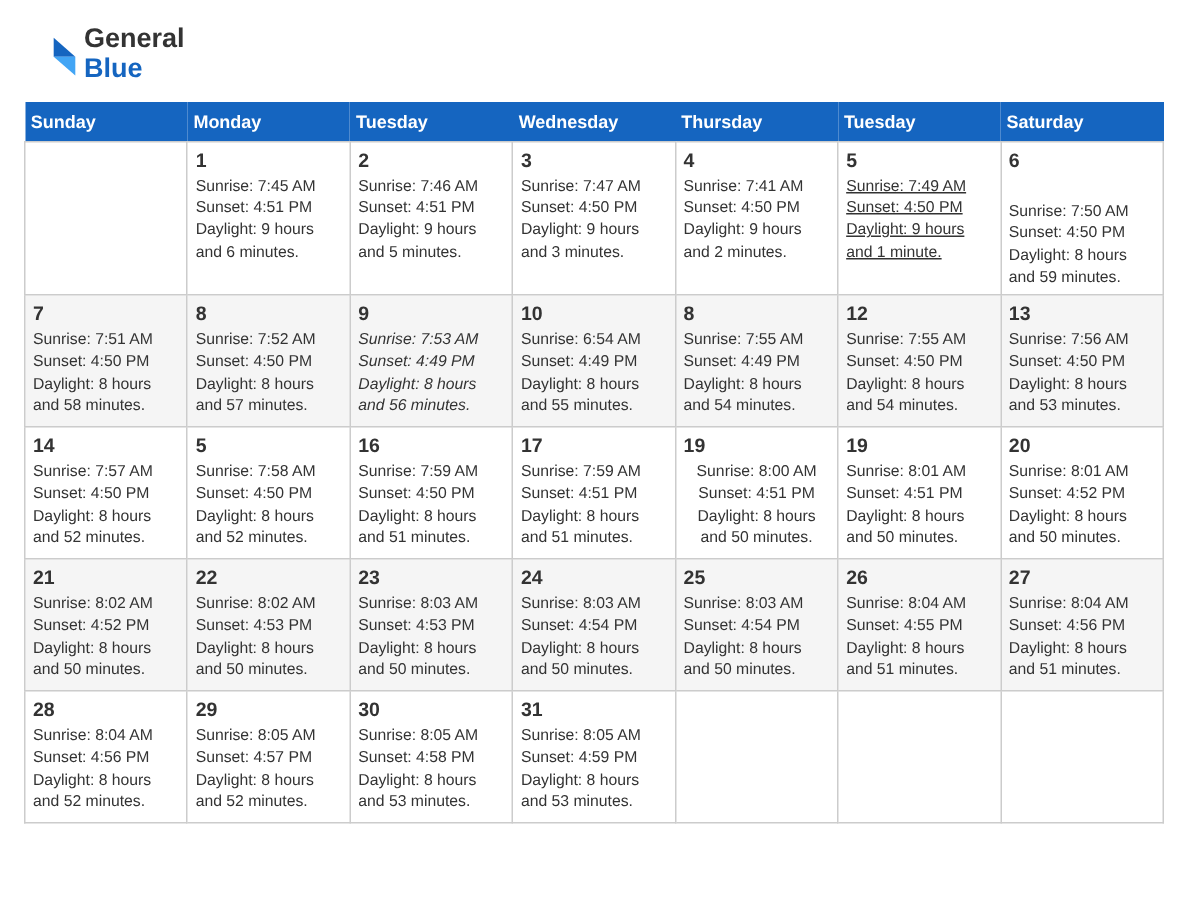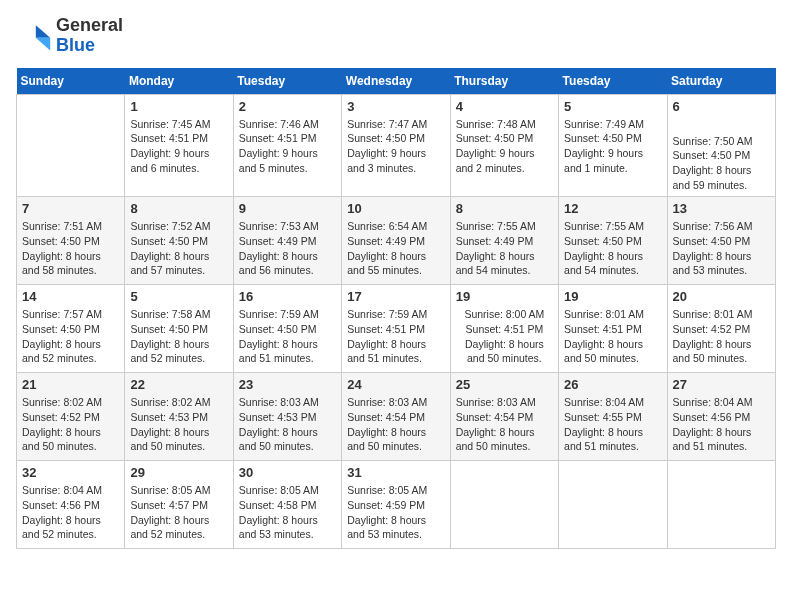--- a/index.html
+++ b/index.html
@@ -137,28 +137,28 @@
         </td>
         <td>
           <div class="day-num">3</div>
           <div class="day-detail" style="white-space: pre-line;">Sunrise: 7:47 AM
 Sunset: 4:50 PM
 Daylight: 9 hours
 and 3 minutes.</div>
         </td>
         <td>
           <div class="day-num">4</div>
-          <div class="day-detail" style="white-space: pre-line;">Sunrise: 7:48 AM
+          <div class="day-detail" style="white-space: pre-line;">Sunrise: 7:41 AM
 Sunset: 4:50 PM
 Daylight: 9 hours
 and 2 minutes.</div>
         </td>
         <td>
           <div class="day-num">5</div>
-          <div class="day-detail" style="white-space: pre-line;">Sunrise: 7:49 AM
+          <div class="day-detail" style="white-space: pre-line; text-decoration: underline;">Sunrise: 7:49 AM
 Sunset: 4:50 PM
 Daylight: 9 hours
 and 1 minute.</div>
         </td>
         <td>
           <div class="day-num">6</div>
           <div class="day-detail" style="white-space: pre-line; margin-top: 20px;">Sunrise: 7:50 AM
 Sunset: 4:50 PM
 Daylight: 8 hours
 and 59 minutes.</div>
@@ -174,21 +174,21 @@
         </td>
         <td>
           <div class="day-num">8</div>
           <div class="day-detail" style="white-space: pre-line;">Sunrise: 7:52 AM
 Sunset: 4:50 PM
 Daylight: 8 hours
 and 57 minutes.</div>
         </td>
         <td>
           <div class="day-num">9</div>
-          <div class="day-detail" style="white-space: pre-line;">Sunrise: 7:53 AM
+          <div class="day-detail" style="white-space: pre-line; font-style: italic;">Sunrise: 7:53 AM
 Sunset: 4:49 PM
 Daylight: 8 hours
 and 56 minutes.</div>
         </td>
         <td>
           <div class="day-num">10</div>
           <div class="day-detail" style="white-space: pre-line;">Sunrise: 6:54 AM
 Sunset: 4:49 PM
 Daylight: 8 hours
 and 55 minutes.</div>
@@ -312,21 +312,21 @@
         <td>
           <div class="day-num">27</div>
           <div class="day-detail" style="white-space: pre-line;">Sunrise: 8:04 AM
 Sunset: 4:56 PM
 Daylight: 8 hours
 and 51 minutes.</div>
         </td>
       </tr>
       <tr class="row-white">
         <td>
-          <div class="day-num">32</div>
+          <div class="day-num">28</div>
           <div class="day-detail" style="white-space: pre-line;">Sunrise: 8:04 AM
 Sunset: 4:56 PM
 Daylight: 8 hours
 and 52 minutes.</div>
         </td>
         <td>
           <div class="day-num">29</div>
           <div class="day-detail" style="white-space: pre-line;">Sunrise: 8:05 AM
 Sunset: 4:57 PM
 Daylight: 8 hours

